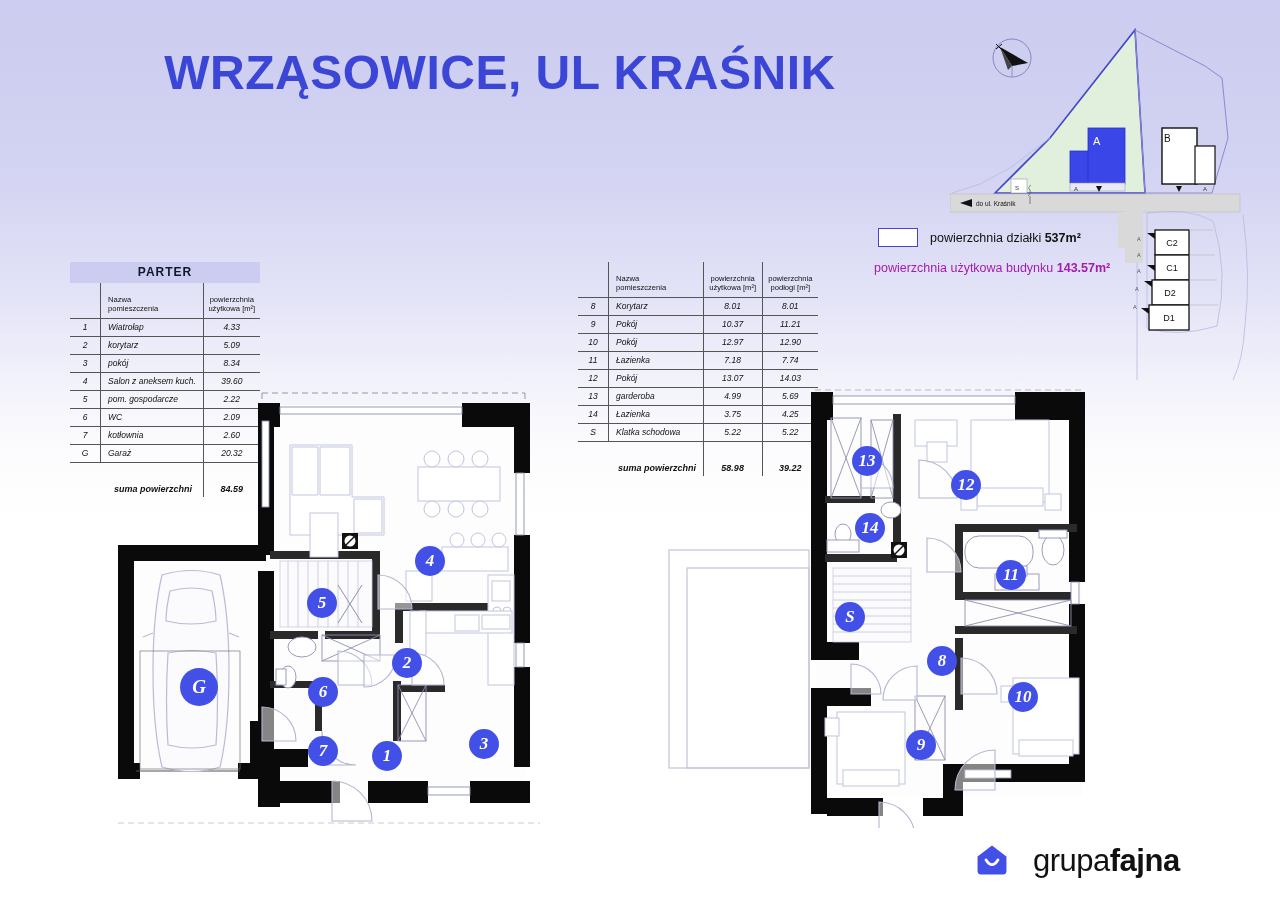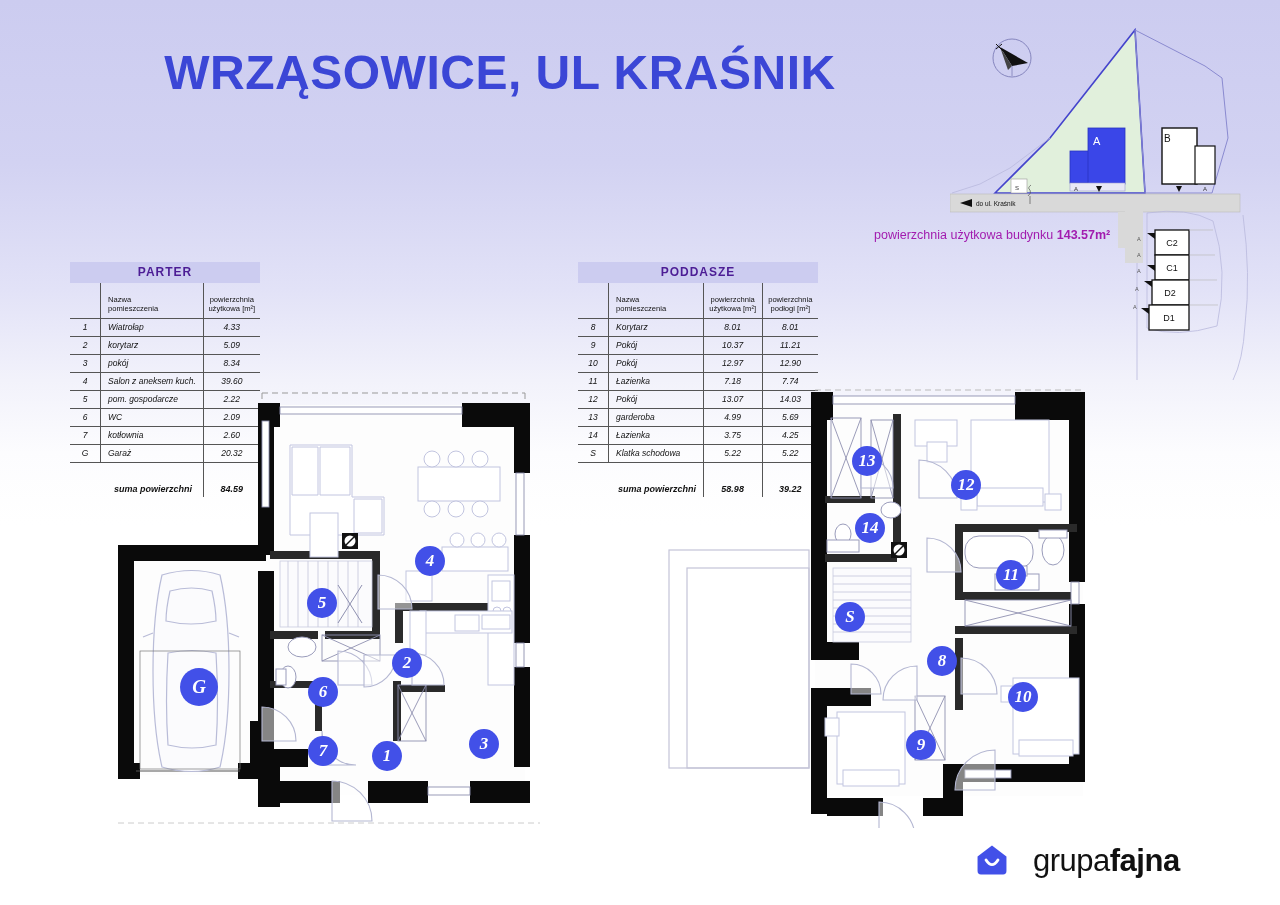--- a/index.html
+++ b/index.html
@@ -16,21 +16,21 @@
     font-size:48px;font-weight:bold;color:#3b46d6;letter-spacing:.5px;
     line-height:1.05;margin:0;
   }
   #sub-title{
     font-size:32px;font-weight:bold;color:#9b9fe0;margin:22px 0 0 0;line-height:1;
   }
 
   
   .tbl-wrap{font-family:"Liberation Sans", sans-serif;}
   .tbl-title{
-    background:#ccccf0;color:#4c1d95;text-align:center;font-weight:bold;
+    background:#ccccf0;color:#0f172a;text-align:center;font-weight:bold;
     font-size:12px;letter-spacing:1px;padding:3px 0 4px 0;
   }
   table.rooms{border-collapse:collapse;width:100%;font-size:8.5px;}
   table.rooms td{
     border-bottom:1px solid #555;padding:3.5px 4px;font-style:italic;color:#111;
     vertical-align:middle;
   }
   table.rooms tr.head td{
     font-style:normal;font-size:7.6px;line-height:1.25;border-bottom:1px solid #555;
     padding-top:12px;padding-bottom:4px;
@@ -150,21 +150,20 @@
     <tr class="sum">
       <td class="num"></td>
       <td class="nm">suma powierzchni</td>
       <td class="val">84.59</td>
     </tr>
   </tbody>
     </table>
 </div>
 
 <div class="abs tbl-wrap" id="table-poddasze">
-  <div class="tbl-title">PODDASZE</div>
   <table class="rooms">
     <tbody>
         <tr class="head">
       <td class="num"></td>
       <td class="nm">
         <span>Nazwa</span><br>
         <span>pomieszczenia</span>
       </td>
       <td class="val">
         <span>powierzchnia</span><br>
@@ -227,20 +226,27 @@
       <td class="num"></td>
       <td class="nm">suma powierzchni</td>
       <td class="val">58.98</td>
       <td class="val2">39.22</td>
     </tr>
   </tbody>
     </table>
 </div>
 
 <div class="abs" id="legend">
+  <div class="legend-row">
+    <div class="legend-swatch"></div>
+    <div class="legend-text">
+      <span>powierzchnia działki</span>
+      <b>537m²</b>
+    </div>
+  </div>
   <div id="legend-line2">
     <span>powierzchnia użytkowa budynku</span>
     <b>143.57m²</b>
   </div>
 </div>
 
 <svg class="abs" id="site-plan" viewBox="0 0 300 230">
 
   <polygon points="45,175 100,120 185,12 195,175" fill="#e1f0dc" stroke="#4444cc" stroke-width="1.6"></polygon>
 

